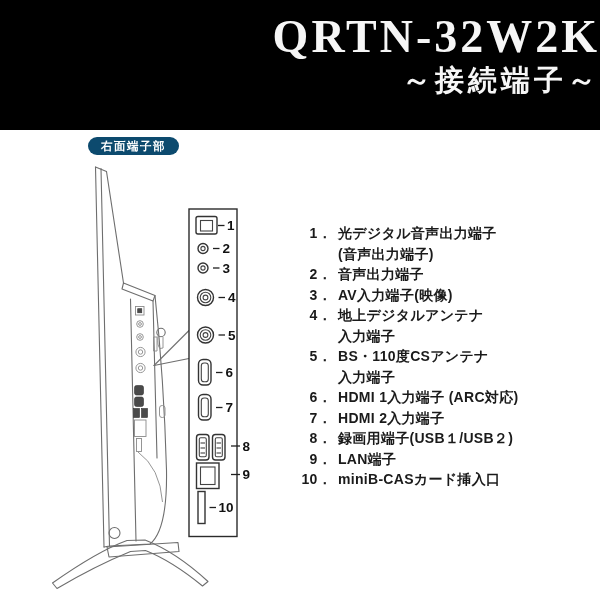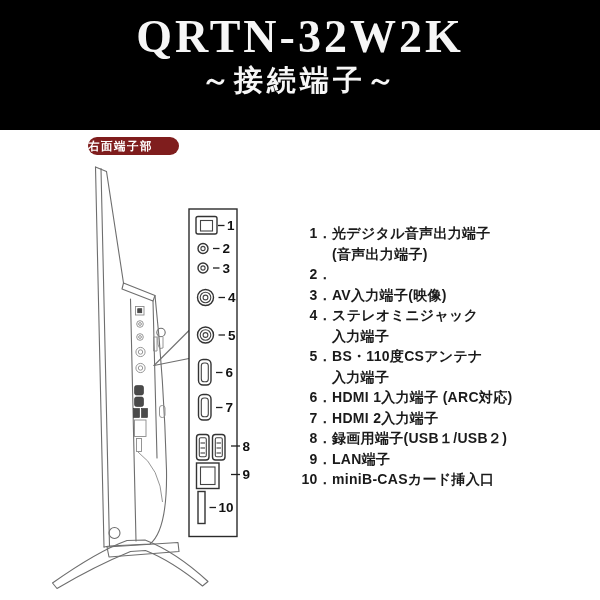--- a/index.html
+++ b/index.html
@@ -4,58 +4,58 @@
 <style>
   html,body{margin:0;padding:0;background:#e8e8e8;}
   .stage{
     position:relative;width:600px;height:600px;margin:0 auto;
     background:#ffffff;overflow:hidden;
     font-family:"Liberation Sans","DejaVu Sans",sans-serif;
   }
   
   .hdr{
     position:absolute;left:0;top:0;width:600px;height:130px;
-    background:#000000;color:#f6f6f6;text-align:center;
+    background:#000000;color:#f6f6f6;text-align:right;
   }
   .hdr .model{
     margin:0;padding-top:12px;
     font-family:"Liberation Serif","DejaVu Serif",serif;
     font-size:46px;font-weight:600;letter-spacing:3px;line-height:1.1;
   }
   .hdr .sub{
     margin:2px 0 0 0;
     font-family:"Liberation Serif","DejaVu Serif",serif;
     font-size:29px;font-weight:600;letter-spacing:4px;line-height:1.1;
   }
   
   .pill{
     position:absolute;left:88px;top:137px;width:91px;height:18px;
-    background:#7f1d1d;border-radius:9px;color:#ffffff;
+    background:#0c4a6e;border-radius:9px;color:#ffffff;
     font-size:11.5px;font-weight:bold;letter-spacing:1.5px;
-    display:flex;align-items:center;justify-content:flex-start;
+    display:flex;align-items:center;justify-content:center;
   }
   
   svg.diagram{position:absolute;left:0;top:0;width:600px;height:600px;}
   .tvline{fill:none;stroke:#6e6e6e;stroke-width:1.1;stroke-linejoin:round;stroke-linecap:round;}
   .tvthin{fill:none;stroke:#8a8a8a;stroke-width:0.9;}
   .panelbox{fill:#ffffff;stroke:#2b2b2b;stroke-width:1.4;}
   .port{fill:#ffffff;stroke:#333333;stroke-width:1.4;}
   .portin{fill:none;stroke:#444444;stroke-width:1.1;}
   .dash{stroke:#1f1f1f;stroke-width:1.3;}
   .plabel{fill:#111111;font-size:13.5px;font-weight:600;
           font-family:"Liberation Sans","DejaVu Sans",sans-serif;}
   .minidark{fill:#4a4a4a;stroke:#333;stroke-width:0.6;}
   
   .tlist{
     position:absolute;left:298px;top:223px;color:#1a1a1a;
     font-size:14px;font-weight:600;letter-spacing:0.3px;
   }
   .tlist .row{display:flex;line-height:20.5px;white-space:nowrap;}
   .tlist .num{width:34px;text-align:right;flex:none;}
-  .tlist .txt{}
+  .tlist .txt{margin-left:6px;}
 </style>
 </head>
 <body>
 
 <div class="stage">
 
   <div class="hdr">
     <h1 class="model">QRTN-32W2K</h1>
     <div class="sub">～接続端子～</div>
   </div>
@@ -187,28 +187,29 @@
     <div class="row">
         <span class="num">1．</span>
         <span class="txt">光デジタル音声出力端子</span>
       </div>
     <div class="row">
         <span class="num"></span>
         <span class="txt">(音声出力端子)</span>
       </div>
     <div class="row">
         <span class="num">2．</span>
+        <span class="txt">音声出力端子</span>
       </div>
     <div class="row">
         <span class="num">3．</span>
         <span class="txt">AV入力端子(映像)</span>
       </div>
     <div class="row">
         <span class="num">4．</span>
-        <span class="txt">ステレオミニジャック</span>
+        <span class="txt">地上デジタルアンテナ</span>
       </div>
     <div class="row">
         <span class="num"></span>
         <span class="txt">入力端子</span>
       </div>
     <div class="row">
         <span class="num">5．</span>
         <span class="txt">BS・110度CSアンテナ</span>
       </div>
     <div class="row">

